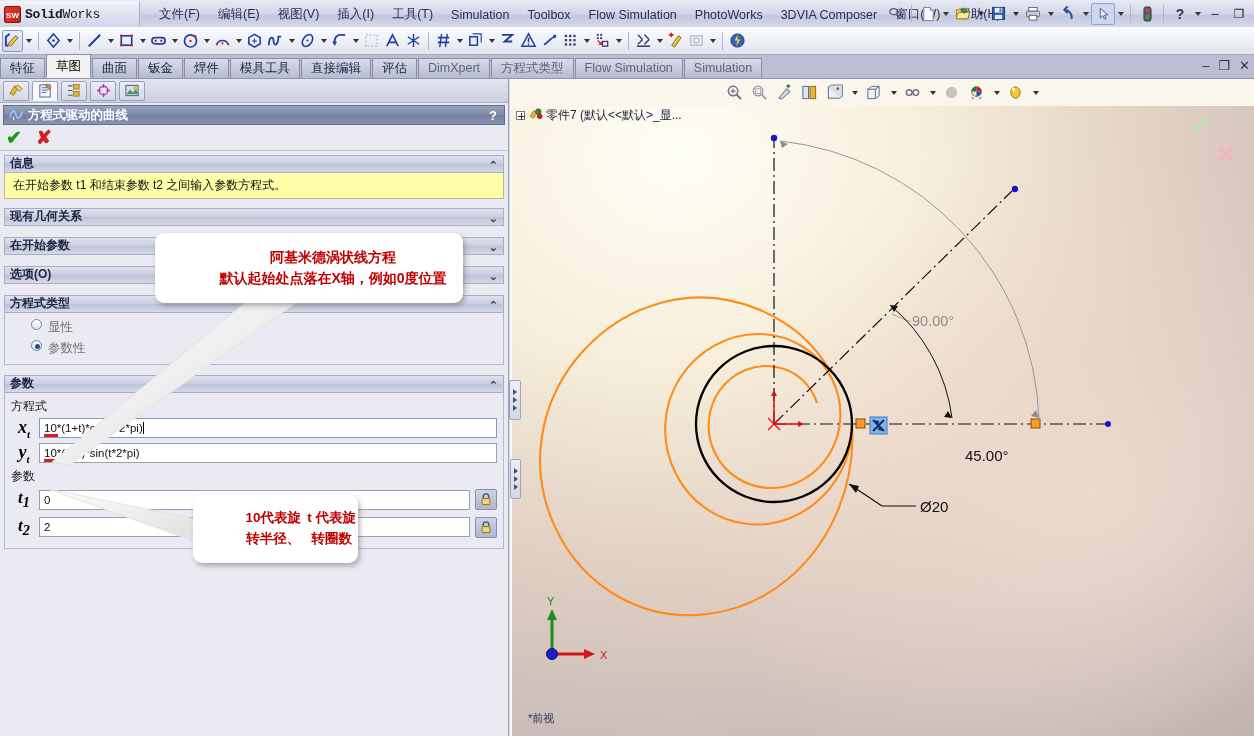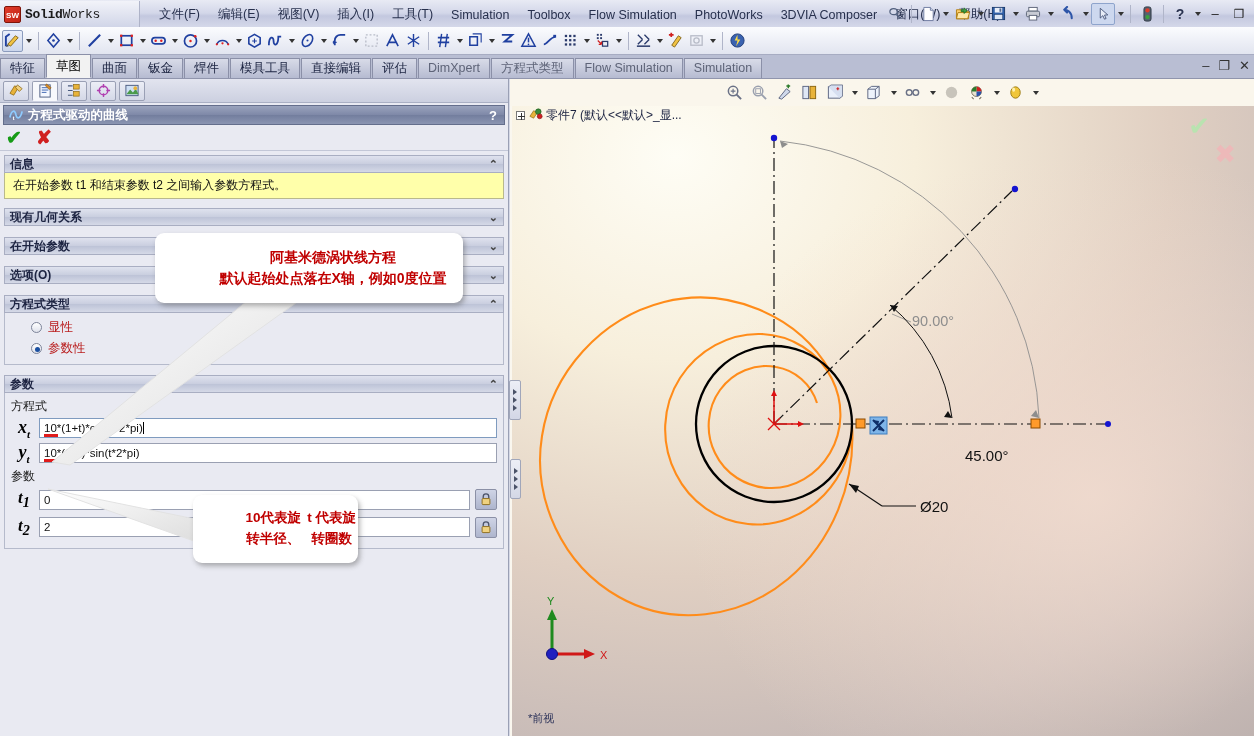--- a/index.html
+++ b/index.html
@@ -95,30 +95,30 @@
 
   .okrow { height:26px; display:flex; align-items:center; padding-left:6px; gap:14px;
       background:#e9eaf2; border-bottom:1px solid #c3c7d7;}
   .okmark { font-size:19px; color:#169b16; font-weight:bold; cursor:default; line-height:1;}
   .xmark  { font-size:19px; color:#d02020; font-weight:bold; cursor:default; line-height:1;}
 
   .sectionhdr {
     margin:4px 4px 0 4px; height:18px;
     background:linear-gradient(to bottom,#dfe2ee 0%,#c9cedf 50%,#bdc3d7 51%,#d5d9e7 100%);
     border:1px solid #a9aec2;
-    display:flex; align-items:center; padding:0 5px;
+    display:flex; align-items:flex-end; padding:0 5px;
     font-weight:bold; font-size:12px; color:#1d2442; cursor:default;
   }
   .sectionhdr .chev { margin-left:auto; font-size:11px; color:#444; font-weight:bold;}
   .infobox {
     margin:0 4px; background:#ffffaa; border:1px solid #b9b98c; border-top:none;
     font-size:12px; color:#111; padding:4px 8px; min-height:24px;
   }
   .panelbody { margin:0 4px; background:#e9eaf2; border:1px solid #b5bacb; border-top:none; }
-  .radio-row { display:flex; align-items:center; padding:2px 0 2px 26px; font-size:12.5px; color:#b91c1c;}
+  .radio-row { display:flex; padding:2px 0 2px 26px; font-size:12.5px; color:#737373;}
   .radio {
     width:11px;height:11px;border-radius:50%;border:1px solid #7d8499;
     background:linear-gradient(#fff,#dfe2ec); margin-right:6px; position:relative; flex:none;
   }
   .radio.on::after{content:"";position:absolute;left:2.5px;top:2.5px;width:5px;height:5px;border-radius:50%;background:#1a4fa0;}
   .sublabel { font-size:12px; color:#222; padding:3px 0 1px 6px;}
   .eqrow { display:flex; align-items:center; padding:1px 6px 1px 4px;}
   .eqlabel {
     width:30px; text-align:center; font-family:"Liberation Serif", serif;
     font-size:18px; font-style:italic; font-weight:bold; color:#000; flex:none;

